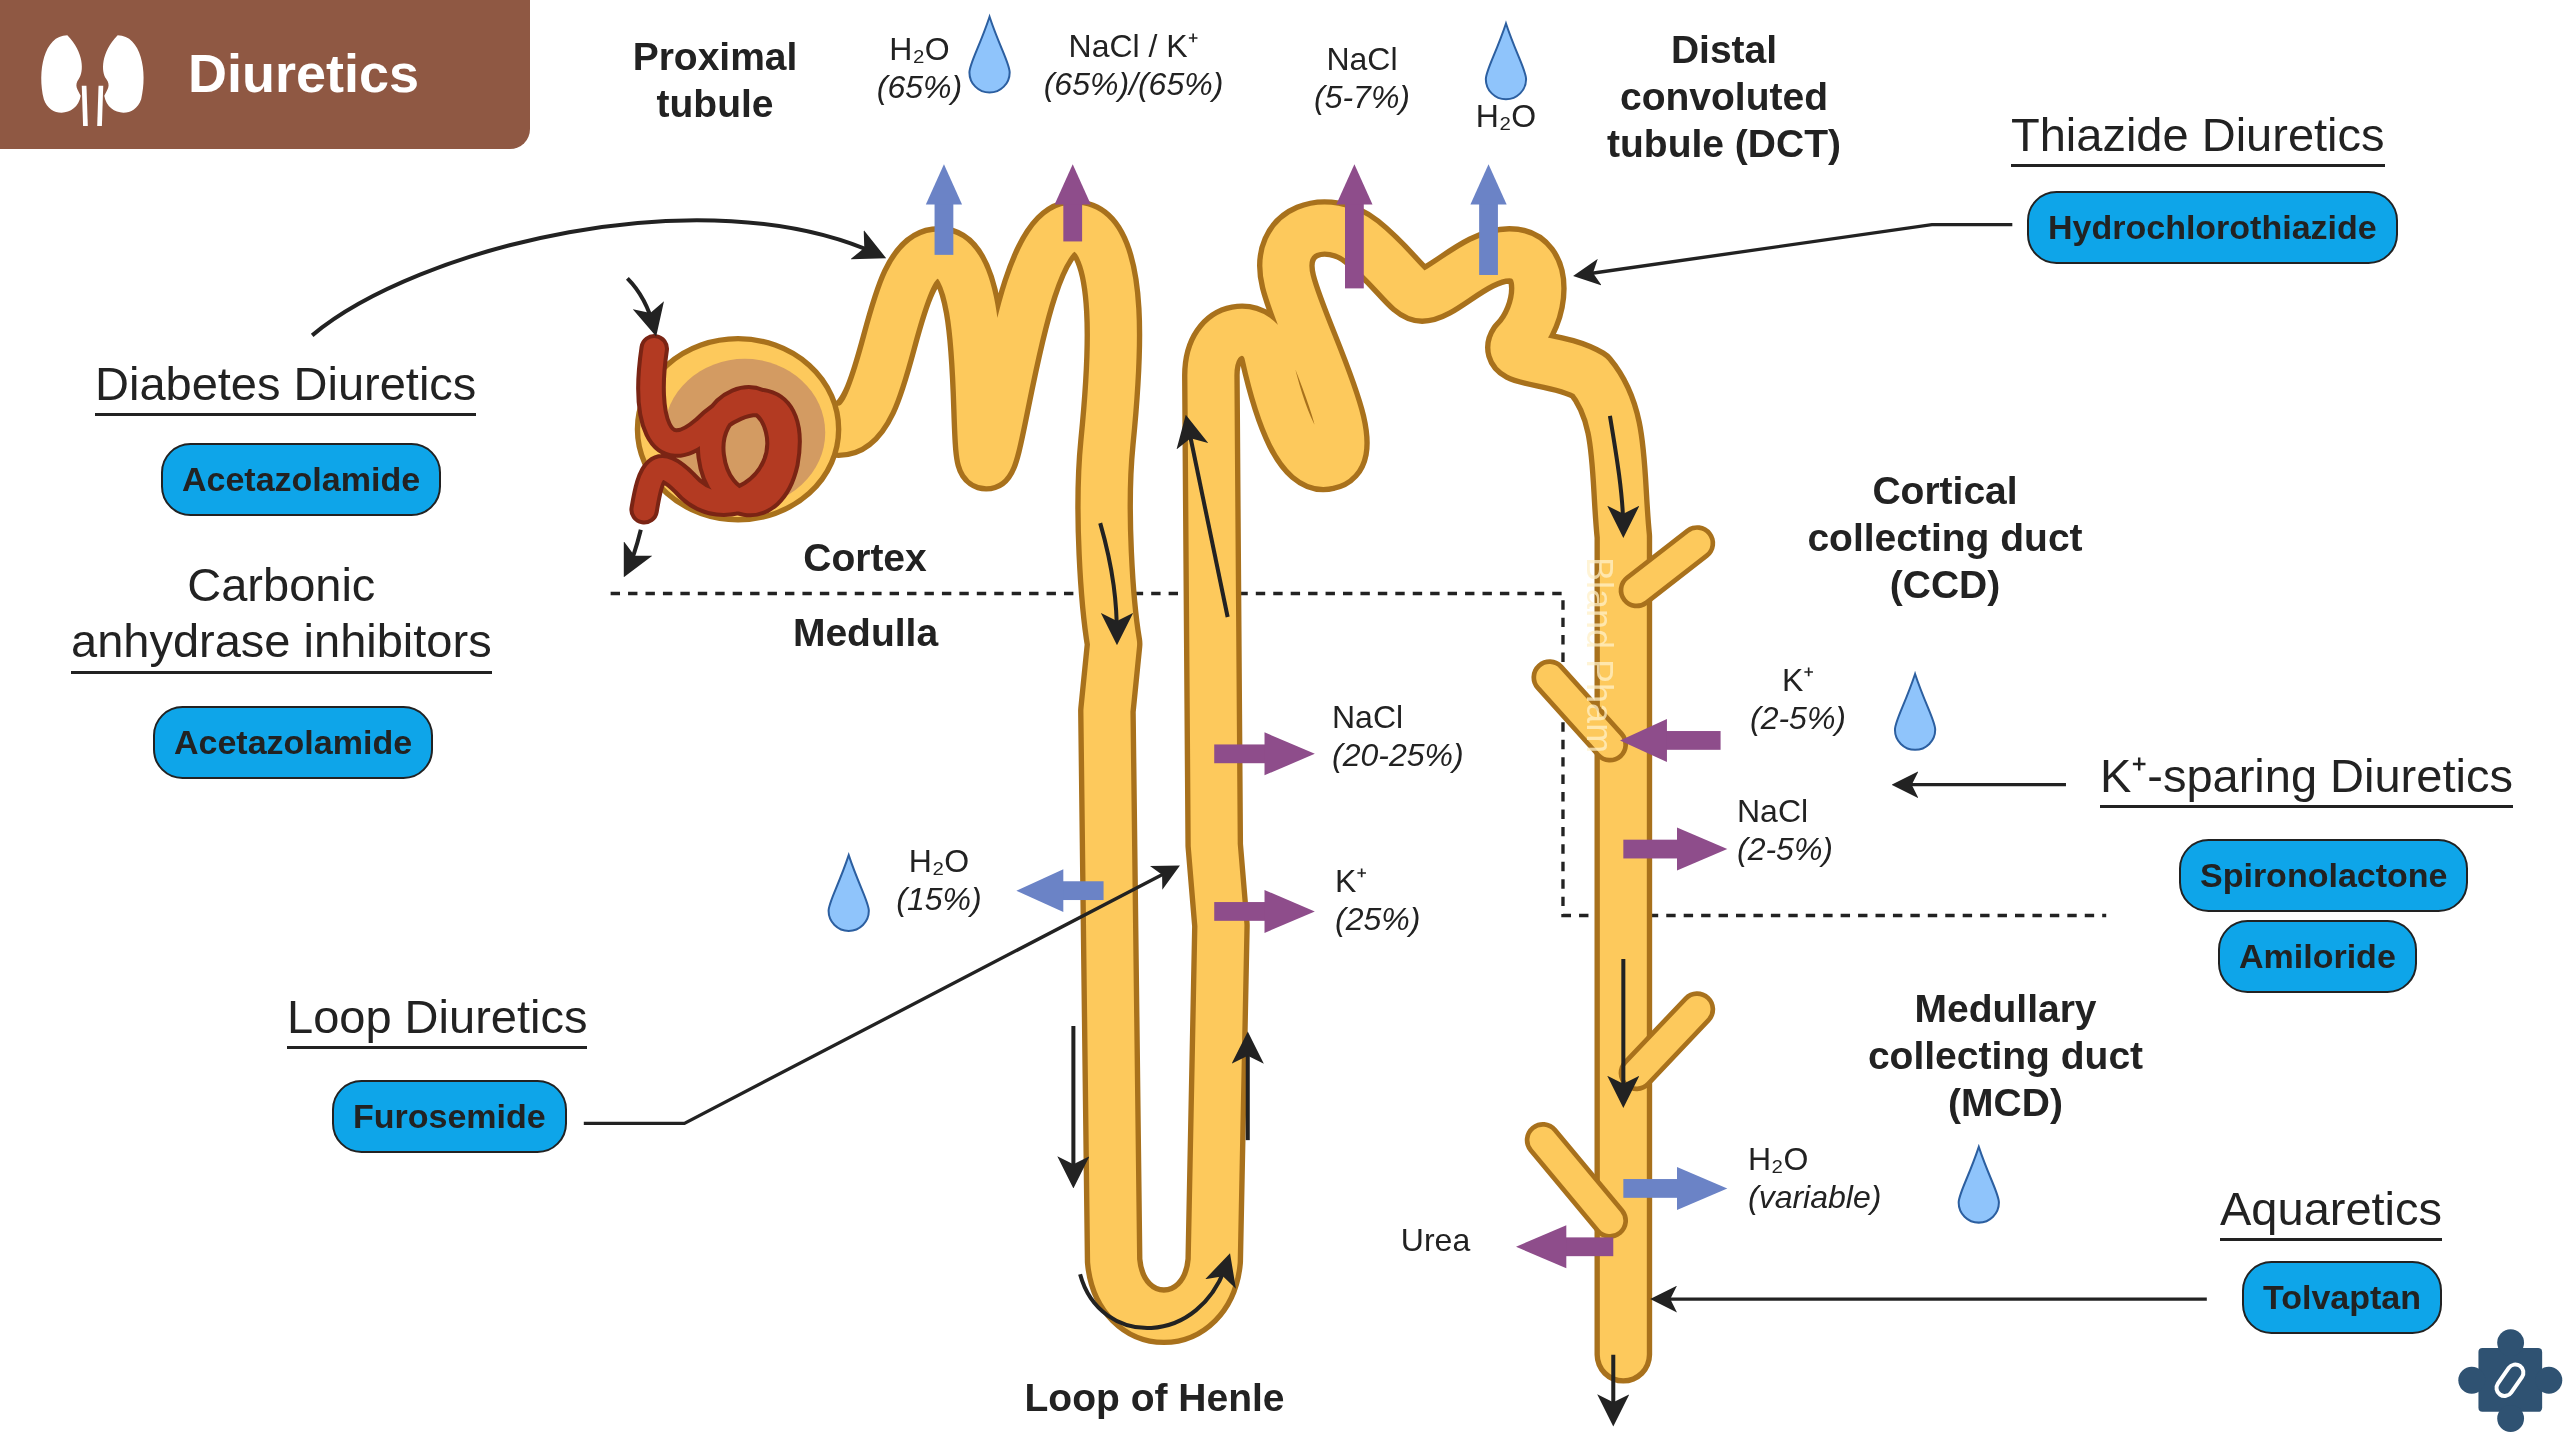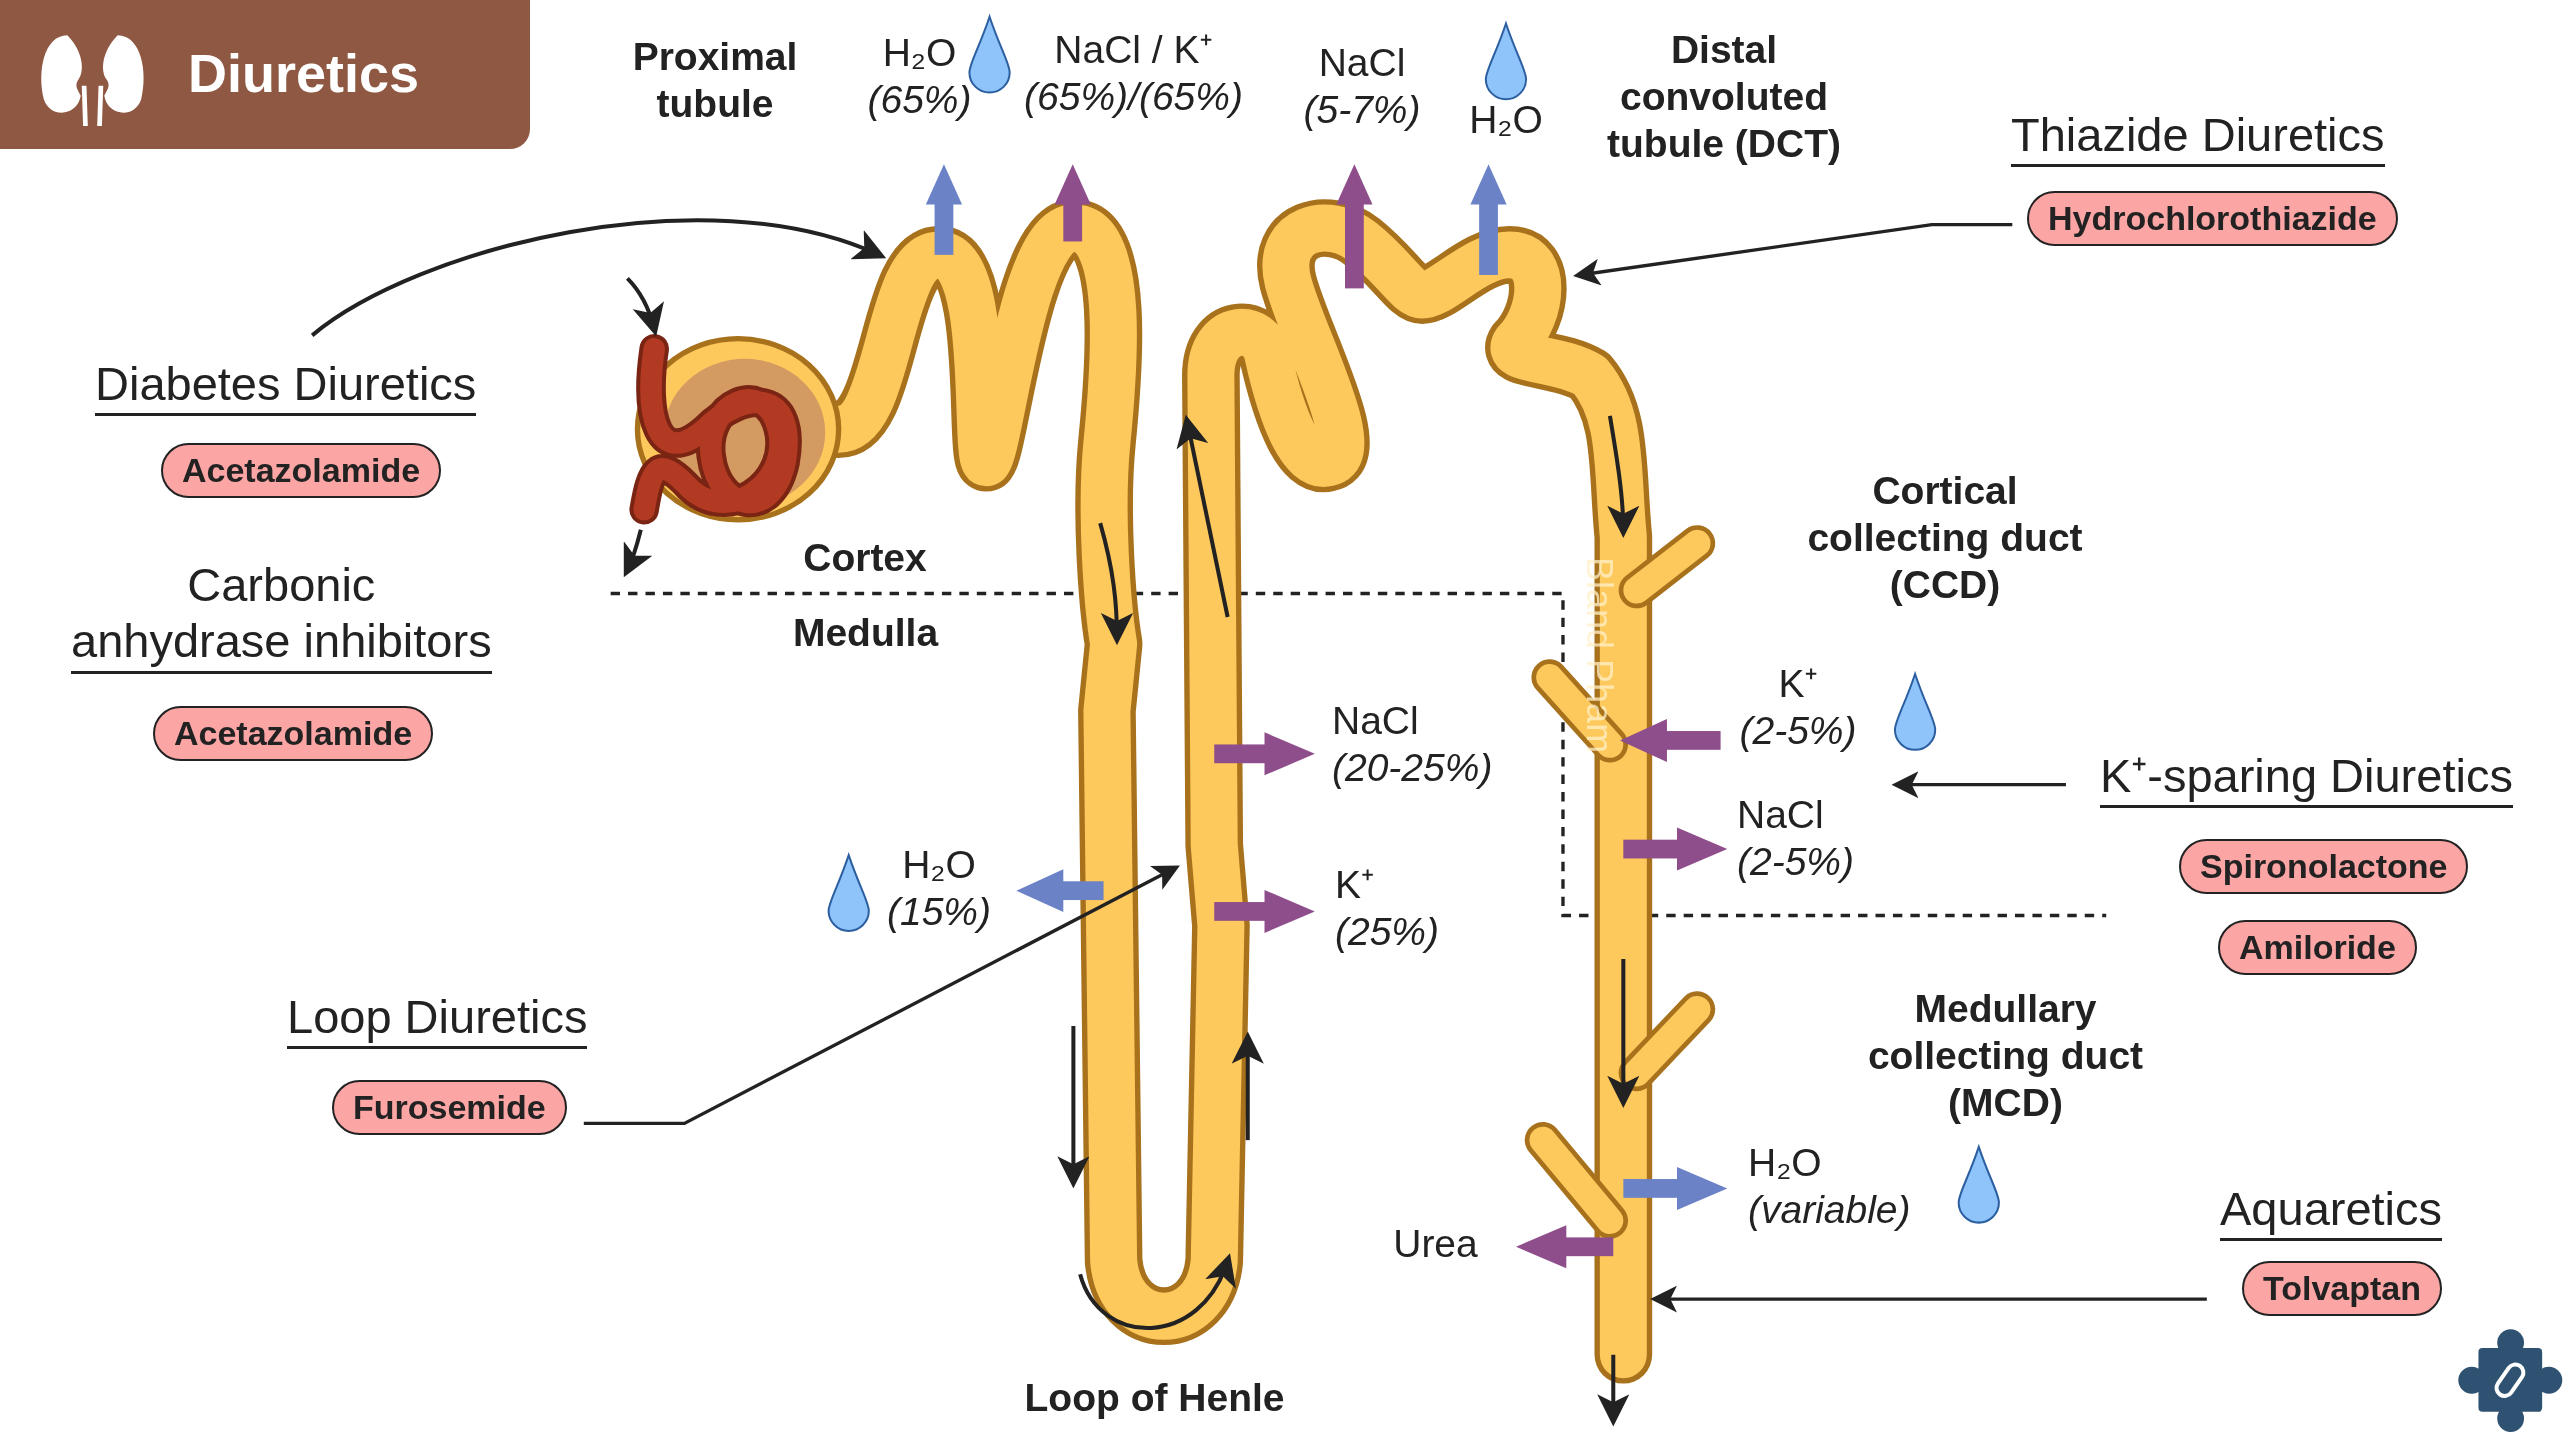--- a/index.html
+++ b/index.html
@@ -6,25 +6,25 @@
     body { width: 2576px; height: 1452px; position: relative; overflow: hidden;
            font-family: "Liberation Sans", sans-serif; color: #222222; }
     #diagram { position: absolute; left: 0; top: 0; width: 2576px; height: 1452px; }
     .title-banner { position: absolute; left: 0; top: 0; width: 530px; height: 149px;
                     background: #8f5843; border-bottom-right-radius: 20px; }
     .title-text { position: absolute; left: 188px; top: 42px; font-size: 54px; font-weight: bold; color: #ffffff; }
     .lbl { position: absolute; text-align: center; line-height: 1.2; white-space: nowrap; }
     .bold { font-weight: bold; }
     .ital { font-style: italic; }
     .seg { font-size: 39px; }
-    .ion { font-size: 39px; }
+    .ion { font-size: 32px; }
     .class-title { position: absolute; font-size: 47px; white-space: nowrap; text-align: center;
                    line-height: 1.2; border-bottom: 3.4px solid #222; padding-bottom: 1px; }
-    .pill { position: absolute; background: #fca5a5; border: 2.7px solid #222; border-radius: 29.5px;
-            font-weight: bold; font-size: 34px; padding: 6px 19px; white-space: nowrap; cursor: pointer; }
+    .pill { position: absolute; background: #0ea5e9; border: 2.7px solid #222; border-radius: 29.5px;
+            font-weight: bold; font-size: 34px; padding: 15px 19px; white-space: nowrap; cursor: pointer; }
     .watermark { position: absolute; left: 1620px; top: 557px; transform: rotate(90deg); transform-origin: left top;
                  font-size: 36px; color: rgba(255,240,200,0.75); white-space: nowrap; }
   </style>
 </head>
 <body>
 
 <svg id="diagram" viewBox="0 0 3840 2165" xmlns="http://www.w3.org/2000/svg">
   <defs>
     <marker id="ah" markerWidth="8" markerHeight="8" refX="6" refY="4" orient="auto" markerUnits="strokeWidth">
       <path d="M0,0 L8,4 L0,8 L2,4 Z" fill="#222"></path>

